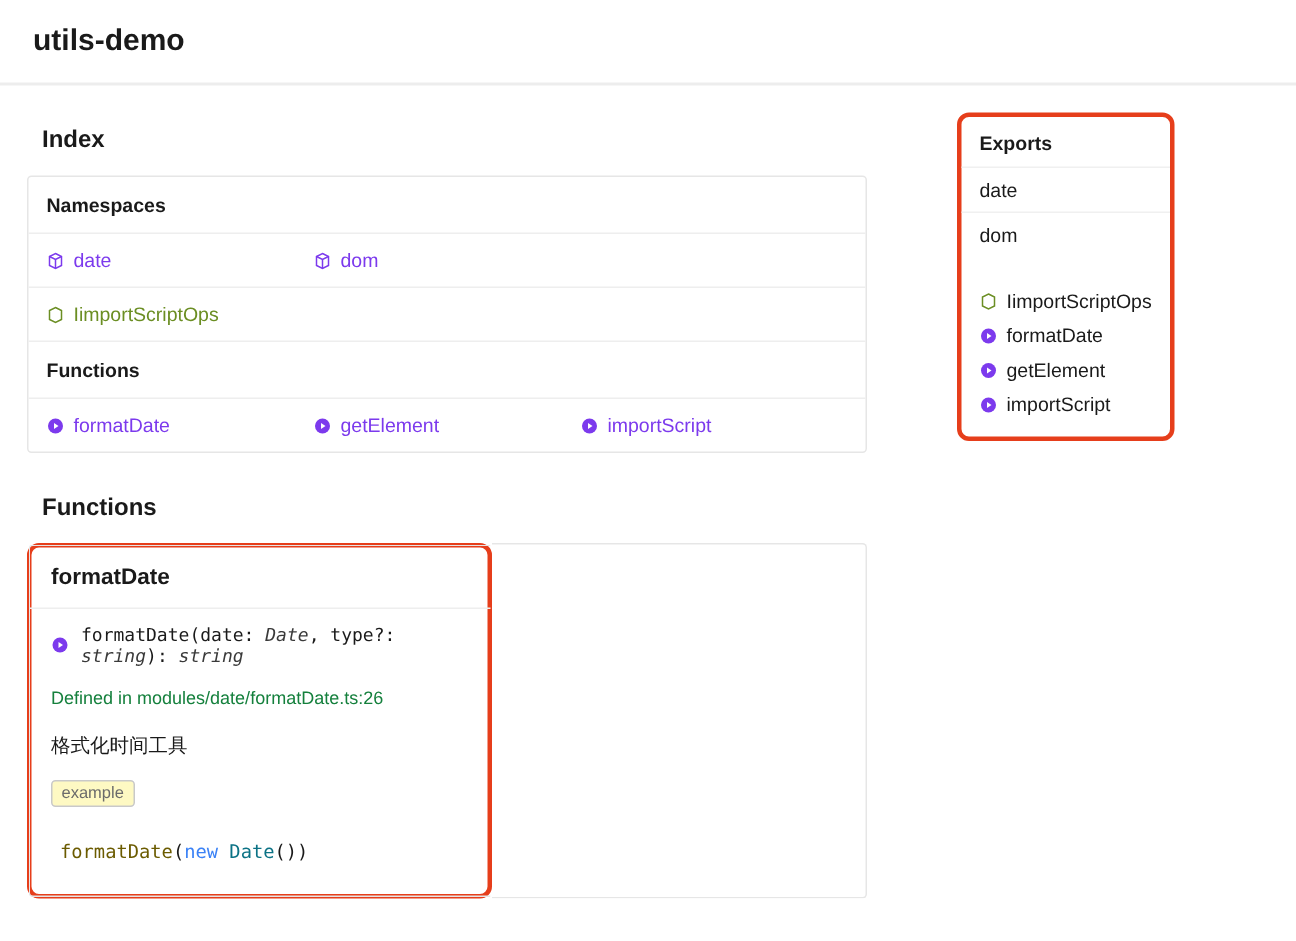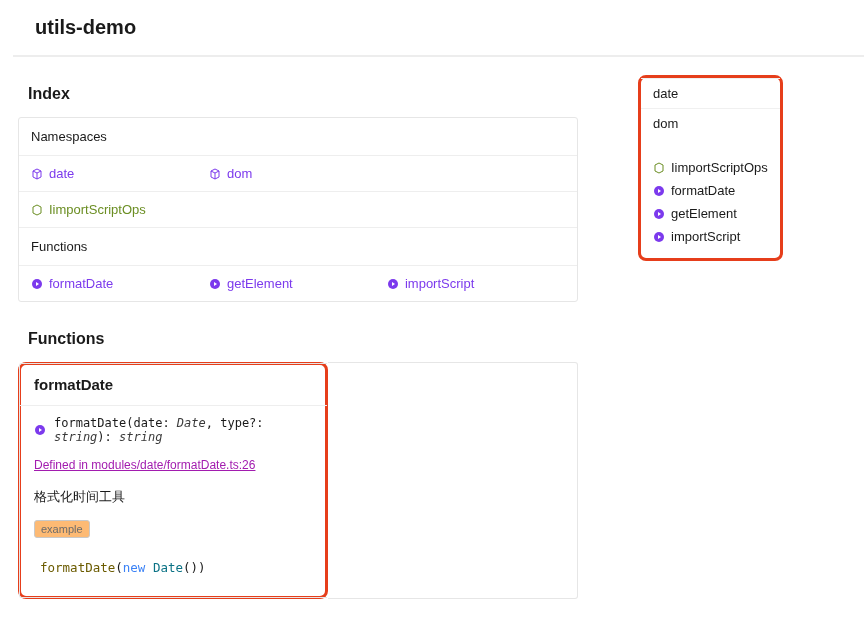--- a/index.html
+++ b/index.html
@@ -1,44 +1,44 @@
 <!DOCTYPE html>
 <html><head>
 <meta charset="utf-8">
 <style>
 * { box-sizing: border-box; margin: 0; padding: 0; }
 body { font-family: -apple-system, BlinkMacSystemFont, "Segoe UI", Helvetica, Arial, sans-serif; font-size: 14px; color: #1a1a1a; background: #fff; }
-.header { padding: 16px 22px; border-bottom: 2px solid #ededed; margin-left: 13px; }
+.header { padding: 16px 22px; border-bottom: 2px solid #ededed; }
 .header h1 { font-size: 20px; font-weight: 700; }
 .page { display: flex; padding: 18px 4px 18px 18px; gap: 30px; }
 .main { flex: 0 0 560px; }
 .aside { flex: 0 0 145px; margin-left: 30px; }
 
 h2.section-title { font-size: 16px; font-weight: 700; margin: 10px 0 14px 10px; }
 
 .panel { border: 1px solid #e6e6e6; border-radius: 3px; background: #fff; margin-bottom: 28px; }
-.panel-head { font-size: 13px; font-weight: 400; padding: 11px 12px; border-bottom: 1px solid #eee; }
+.panel-head { font-size: 13px; font-weight: 700; padding: 11px 12px; border-bottom: 1px solid #eee; }
 .panel-row { padding: 10px 12px; border-bottom: 1px solid #eee; display: flex; }
 .panel-row:last-child { border-bottom: none; }
 .col3 > a { flex: 0 0 33.33%; }
 
 a.sym { color: #7c3aed; text-decoration: none; font-size: 13px; display: inline-flex; align-items: center; gap: 6px; }
 a.sym.iface { color: #6b8e23; }
 .icon { width: 12px; height: 12px; display: inline-flex; align-items: center; justify-content: center; }
 .icon svg { width: 12px; height: 12px; }
 .fn-head { font-size: 15px; font-weight: 700; padding: 12px 14px; border-bottom: 1px solid #eee; }
 .fn-sig { padding: 10px 14px; font-family: ui-monospace, SFMono-Regular, Menlo, monospace; font-size: 12px; display: flex; align-items: center; gap: 8px; }
 .sig-name { color: #1a1a1a; }
 .sig-paren { color: #1a1a1a; }
 .sig-param { color: #1a1a1a; }
 .sig-type { font-style: italic; color: #3a3a3a; }
 .sig-opt { color: #1a1a1a; }
-.fn-meta { padding: 4px 14px 10px; color: #a21caf; font-size: 12px; text-decoration: underline; }
+.fn-meta { padding: 4px 14px 10px; color: #15803d; font-size: 12px; }
 .fn-desc { padding: 6px 14px; font-size: 13px; }
-.fn-tag { margin: 8px 14px; display: inline-block; border: 1px solid #c9c9c9; border-radius: 3px; padding: 2px 6px; font-size: 11px; color: #6b6b6b; background: #fdba74; }
+.fn-tag { margin: 8px 14px; display: inline-block; border: 1px solid #c9c9c9; border-radius: 3px; padding: 2px 6px; font-size: 11px; color: #6b6b6b; background: #fef9c3; }
 .fn-code { margin: 6px 14px 14px; padding: 8px 6px; font-family: ui-monospace, SFMono-Regular, Menlo, monospace; font-size: 12.5px; }
 .tok-fn { color: #6b5b00; }
 .tok-kw { color: #3b82f6; }
 .tok-cls { color: #0b7285; }
 
 .exports-box { border: 3px solid #e63e1b; border-radius: 8px; padding: 0 0 10px 0; }
 .exports-head { font-size: 13px; font-weight: 700; padding: 10px 12px 8px; }
 .exports-link { display: block; padding: 7px 12px; color: #1a1a1a; text-decoration: none; font-size: 13px; border-top: 1px solid #f0f0f0; }
 .exports-gap { height: 18px; }
 .exports-item { display: flex; align-items: center; gap: 6px; padding: 4px 12px; font-size: 13px; }
@@ -163,20 +163,21 @@
           </div>
         </div>
       </div>
       <div class="flex-hl-right"></div>
     </div>
 
   </div>
 
   <div class="aside">
     <div class="exports-box">
+      <div class="exports-head">Exports</div>
       <a href="#" class="exports-link">date</a>
       <a href="#" class="exports-link">dom</a>
       <div class="exports-gap"></div>
       <div class="exports-item">
         <span class="icon">
             <svg viewBox="0 0 12 12">
               <g stroke="#6b8e23" stroke-width="1" fill="none">
                 <path d="M6 1 L10 3 L10 9 L6 11 L2 9 L2 3 Z"></path>
               </g>
             </svg>

